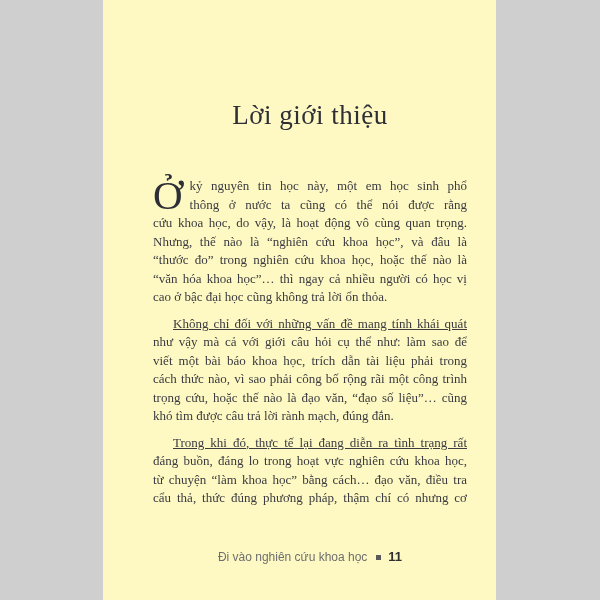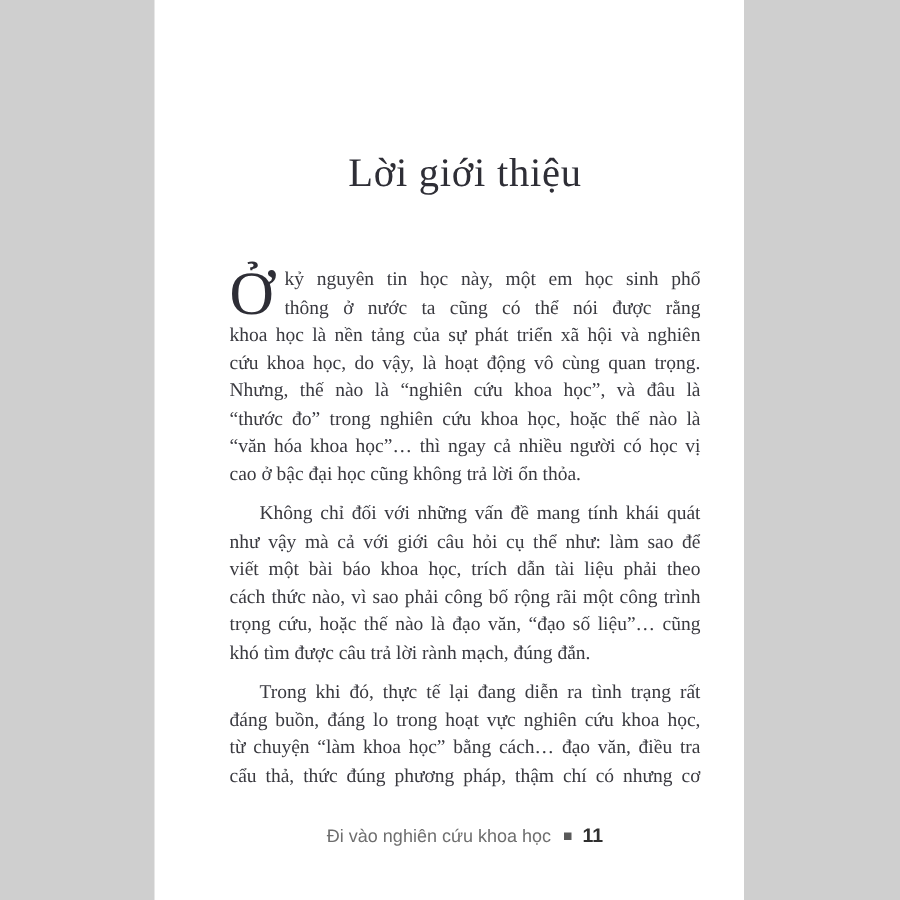--- a/index.html
+++ b/index.html
@@ -10,21 +10,21 @@
     background: #cfcfcf;
     overflow: hidden;
     font-family: "Liberation Serif", serif;
   }
   .page {
     position: absolute;
     left: 103px;
     top: 0;
     width: 393px;
     height: 600px;
-    background: #ffffff;
+    background: #fef9c3;
   }
   .text-col {
     position: absolute;
     left: 50px;
     top: 0;
     width: 314px;
   }
   .title {
     margin: 97px 0 0 0;
     font-size: 27px;
@@ -42,21 +42,21 @@
   .para { margin: 0; }
   .para + .para { margin-top: 8px; }
   .line {
     line-height: 18.5px;
     text-align: justify;
     text-align-last: justify;
     white-space: nowrap;
     overflow: hidden;
   }
   .line.end { text-align-last: left; }
-  .line.indent { text-indent: 20px; }
+  .line.indent { text-indent: 20px; text-decoration: underline; }
   .dropcap {
     float: left;
     font-size: 41px;
     line-height: 33px;
     padding: 2px 7px 0 0;
     color: #2e2e36;
   }
   .footer {
     position: absolute;
     left: 50px;
@@ -91,32 +91,31 @@
     <div class="text-col">
 
       <h1 class="title">Lời giới thiệu</h1>
 
       <div class="body-text">
 
         <div class="para">
           <span class="dropcap">Ở</span>
           <div class="line">kỷ nguyên tin học này, một em học sinh phổ</div>
           <div class="line">thông ở nước ta cũng có thể nói được rằng</div>
-          <div class="line">khoa học là nền tảng của sự phát triển xã hội và nghiên</div>
           <div class="line">cứu khoa học, do vậy, là hoạt động vô cùng quan trọng.</div>
           <div class="line">Nhưng, thế nào là “nghiên cứu khoa học”, và đâu là</div>
           <div class="line">“thước đo” trong nghiên cứu khoa học, hoặc thế nào là</div>
           <div class="line">“văn hóa khoa học”… thì ngay cả nhiều người có học vị</div>
           <div class="line end">cao ở bậc đại học cũng không trả lời ổn thỏa.</div>
         </div>
 
         <div class="para">
           <div class="line indent">Không chỉ đối với những vấn đề mang tính khái quát</div>
           <div class="line">như vậy mà cả với giới câu hỏi cụ thể như: làm sao để</div>
-          <div class="line">viết một bài báo khoa học, trích dẫn tài liệu phải theo</div>
+          <div class="line">viết một bài báo khoa học, trích dẫn tài liệu phải trong</div>
           <div class="line">cách thức nào, vì sao phải công bố rộng rãi một công trình</div>
           <div class="line">trọng cứu, hoặc thế nào là đạo văn, “đạo số liệu”… cũng</div>
           <div class="line end">khó tìm được câu trả lời rành mạch, đúng đắn.</div>
         </div>
 
         <div class="para">
           <div class="line indent">Trong khi đó, thực tế lại đang diễn ra tình trạng rất</div>
           <div class="line">đáng buồn, đáng lo trong hoạt vực nghiên cứu khoa học,</div>
           <div class="line">từ chuyện “làm khoa học” bằng cách… đạo văn, điều tra</div>
           <div class="line">cẩu thả, thức đúng phương pháp, thậm chí có nhưng cơ</div>

